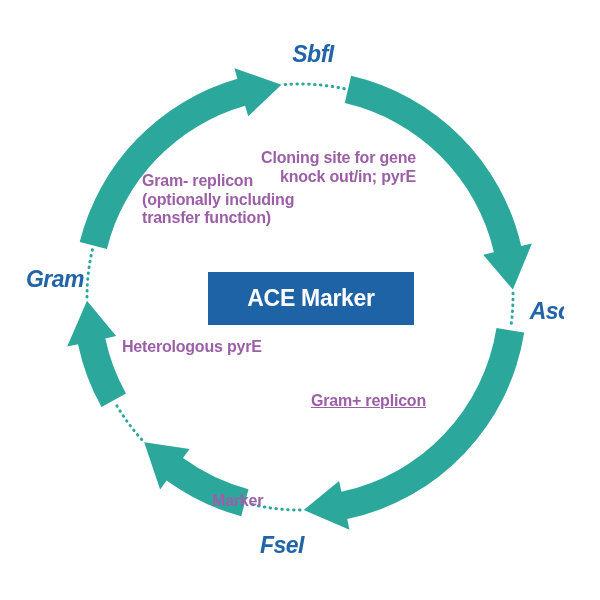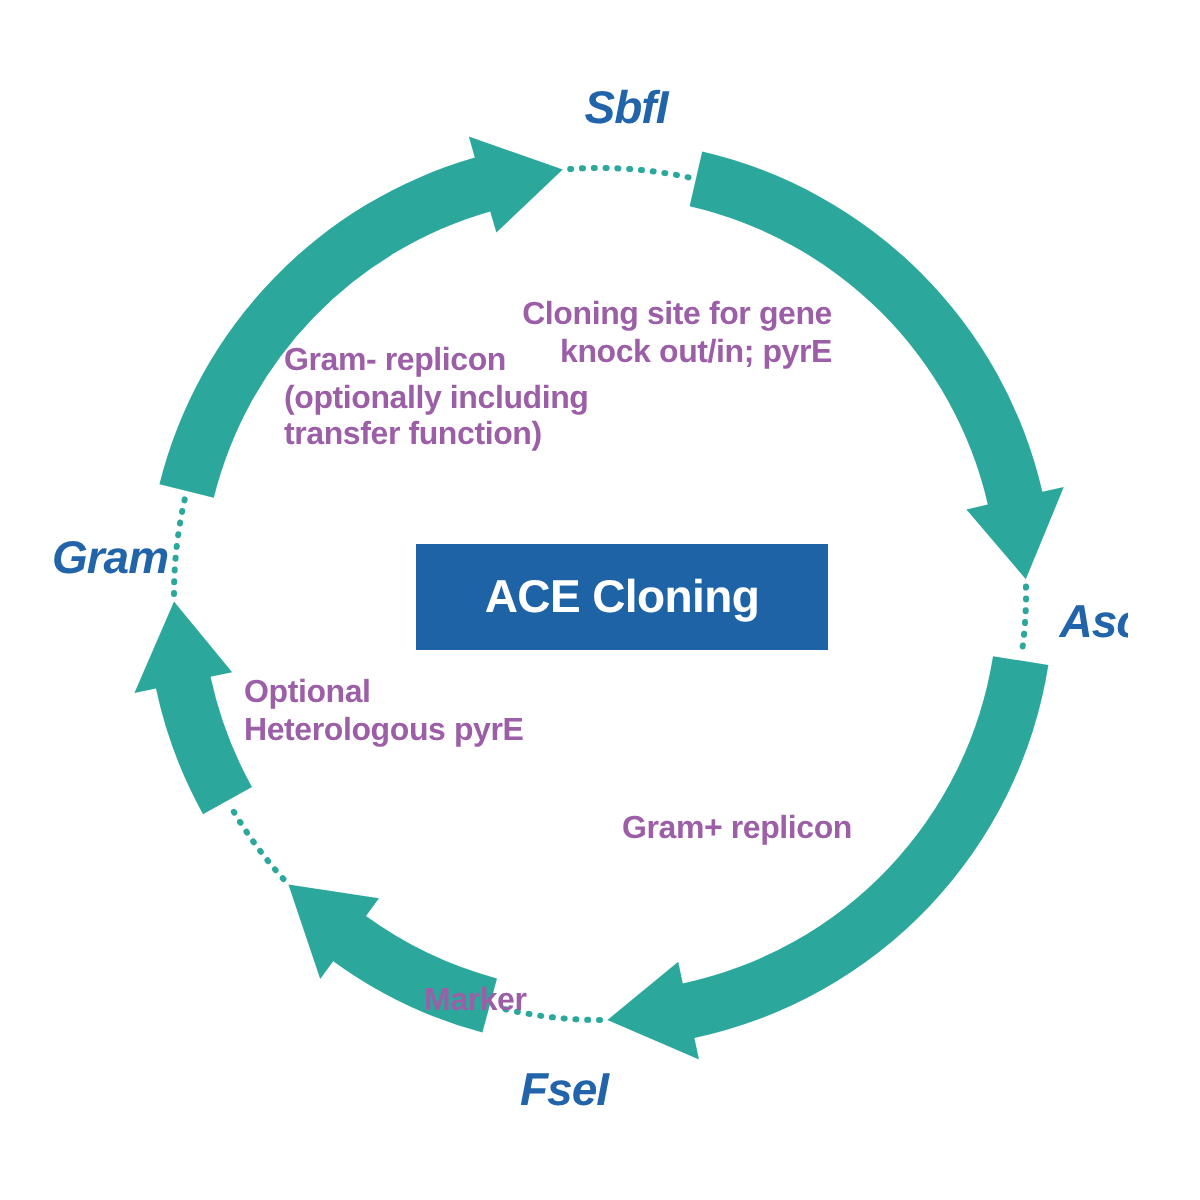--- a/index.html
+++ b/index.html
@@ -91,30 +91,29 @@
     <div>Gram- replicon</div>
     <div>(optionally including</div>
     <div>transfer function)</div>
   </div>
 
   <div class="ann align-right" style="right:148px; top:149px;">
     <div>Cloning site for gene</div>
     <div>knock out/in; pyrE</div>
   </div>
 
-  <div class="ann align-right" style="right:138px; top:406px;">
+  <div class="ann align-right" style="right:138px; top:392px;text-decoration:underline;">
     <div>Gram+ replicon</div>
   </div>
 
   <div class="ann" style="left:212px; top:466px;margin-top:26px;">
     <div>Marker</div>
   </div>
 
   <div class="ann" style="left:122px; top:338px;">
-    <div>Optional</div>
     <div>Heterologous pyrE</div>
   </div>
 
   <div class="title-box">
-    <span>ACE Cloning</span>
+    <span>ACE Marker</span>
   </div>
 
 </div>
 
 </body></html>

